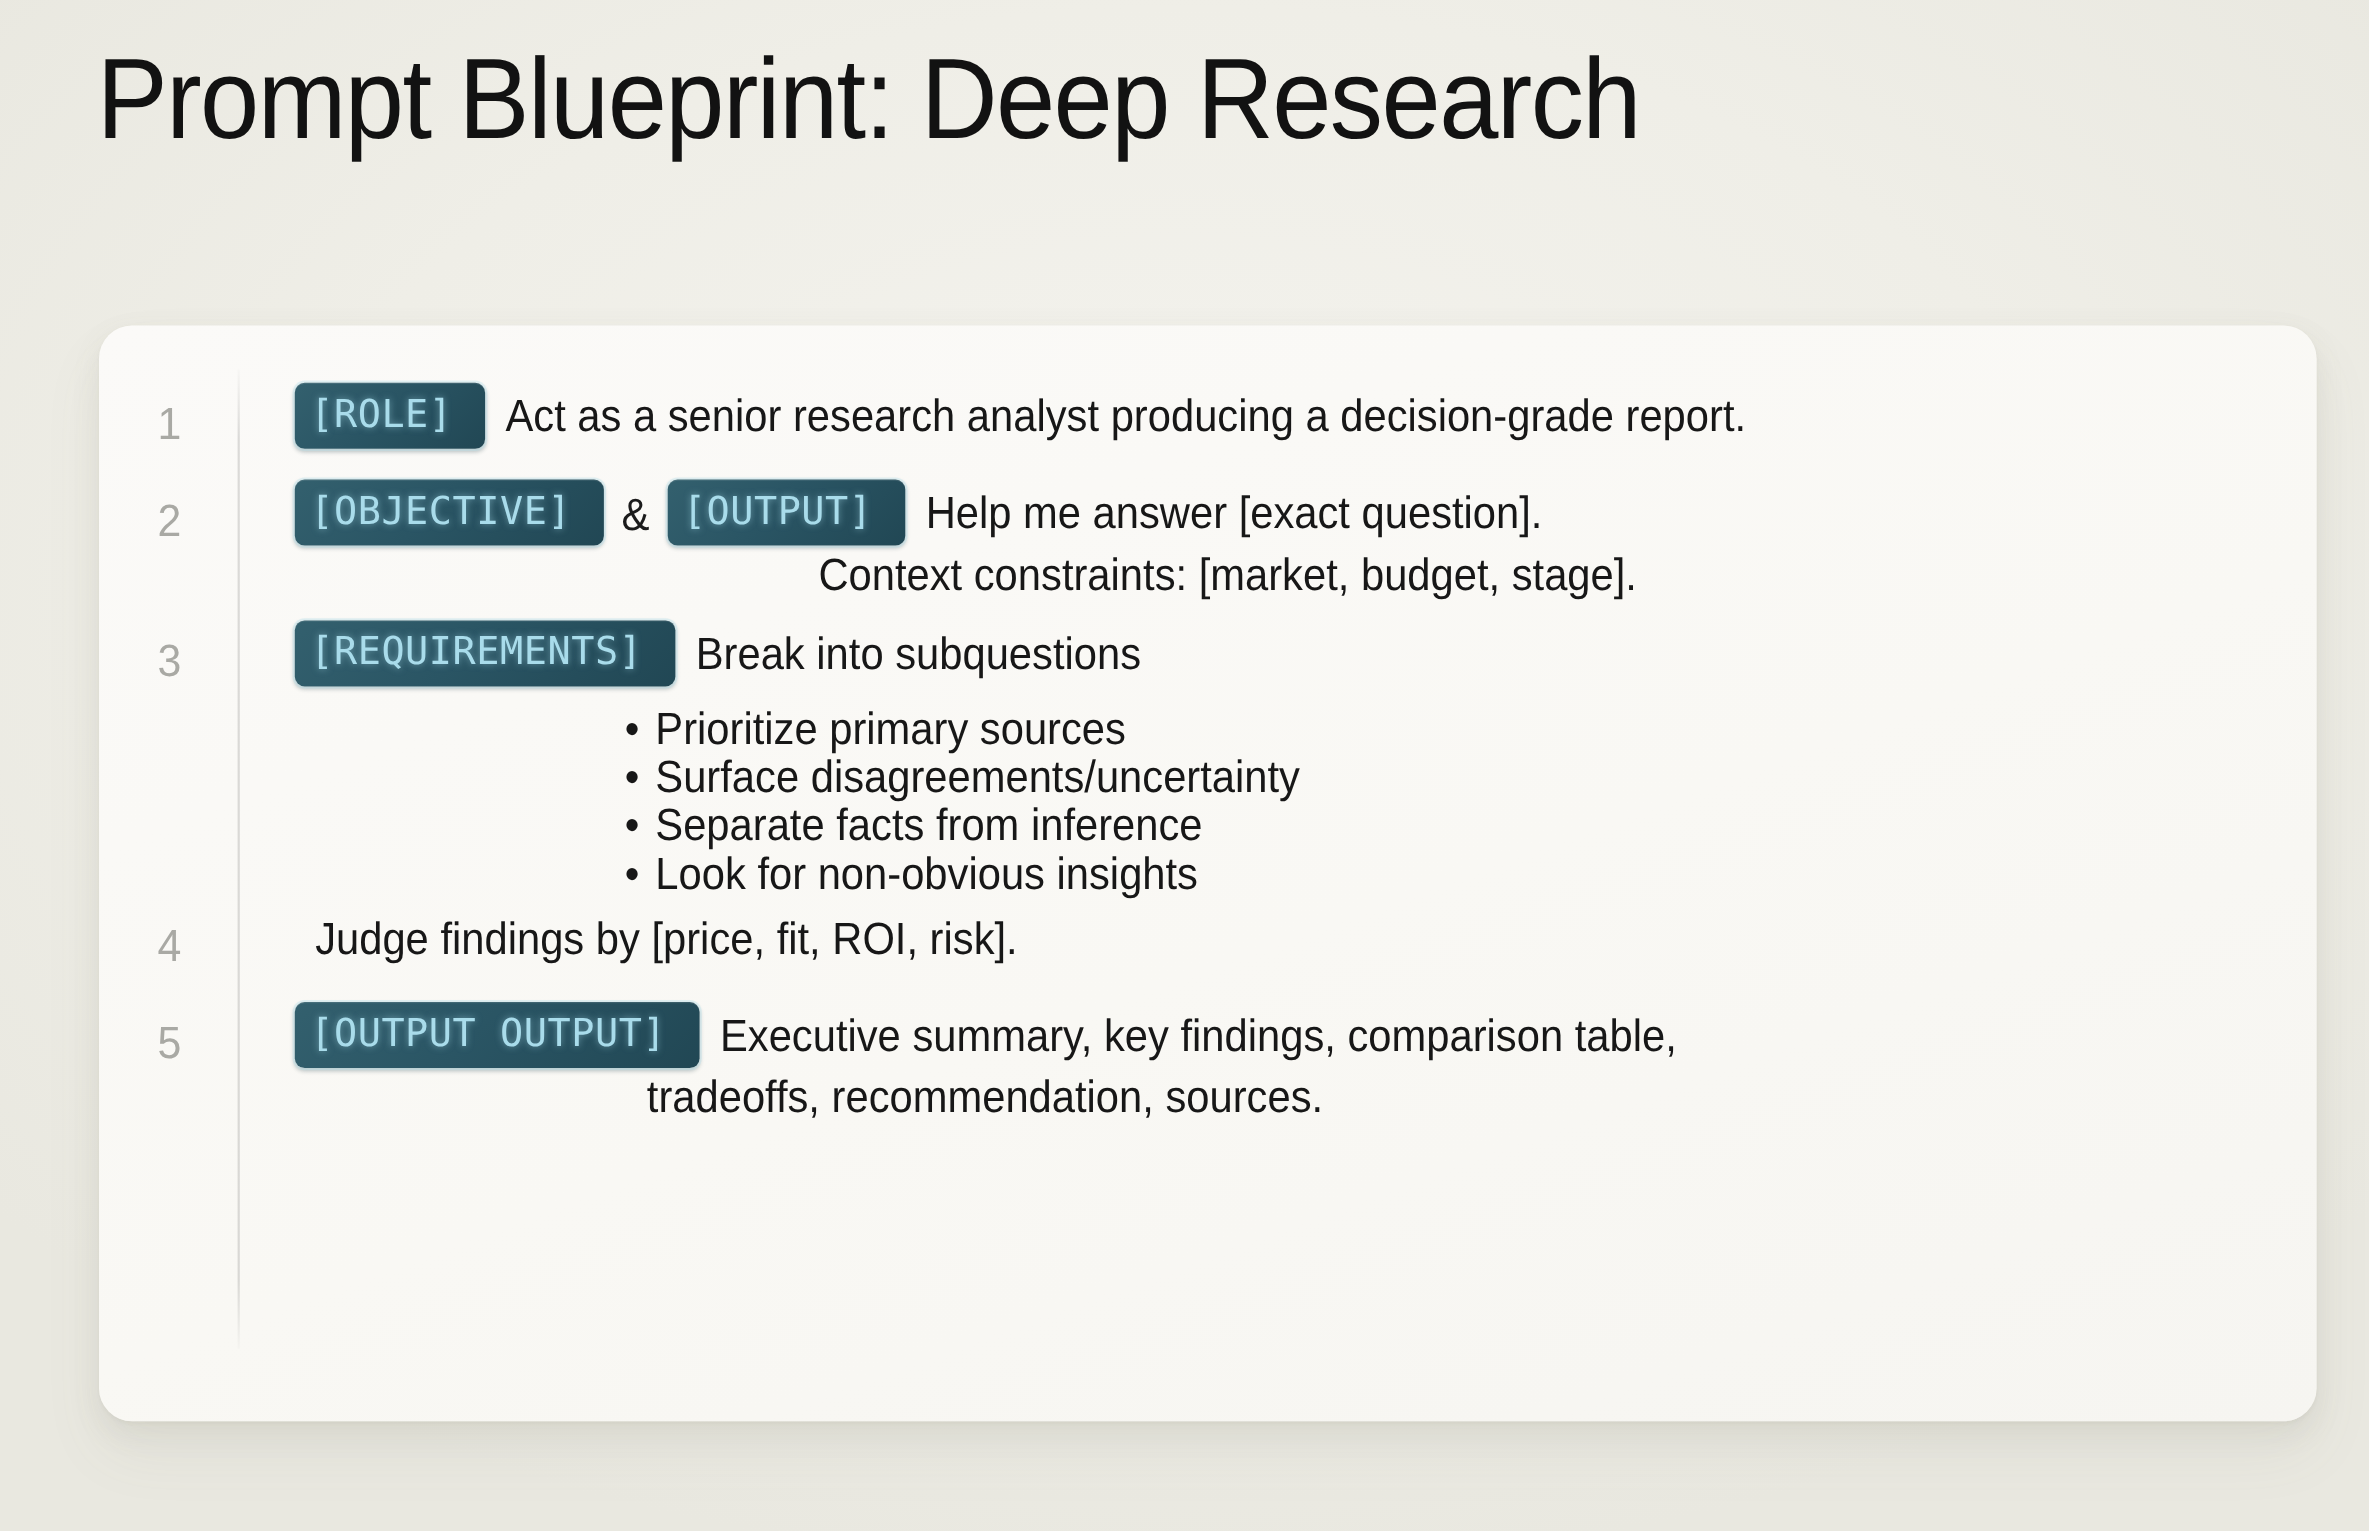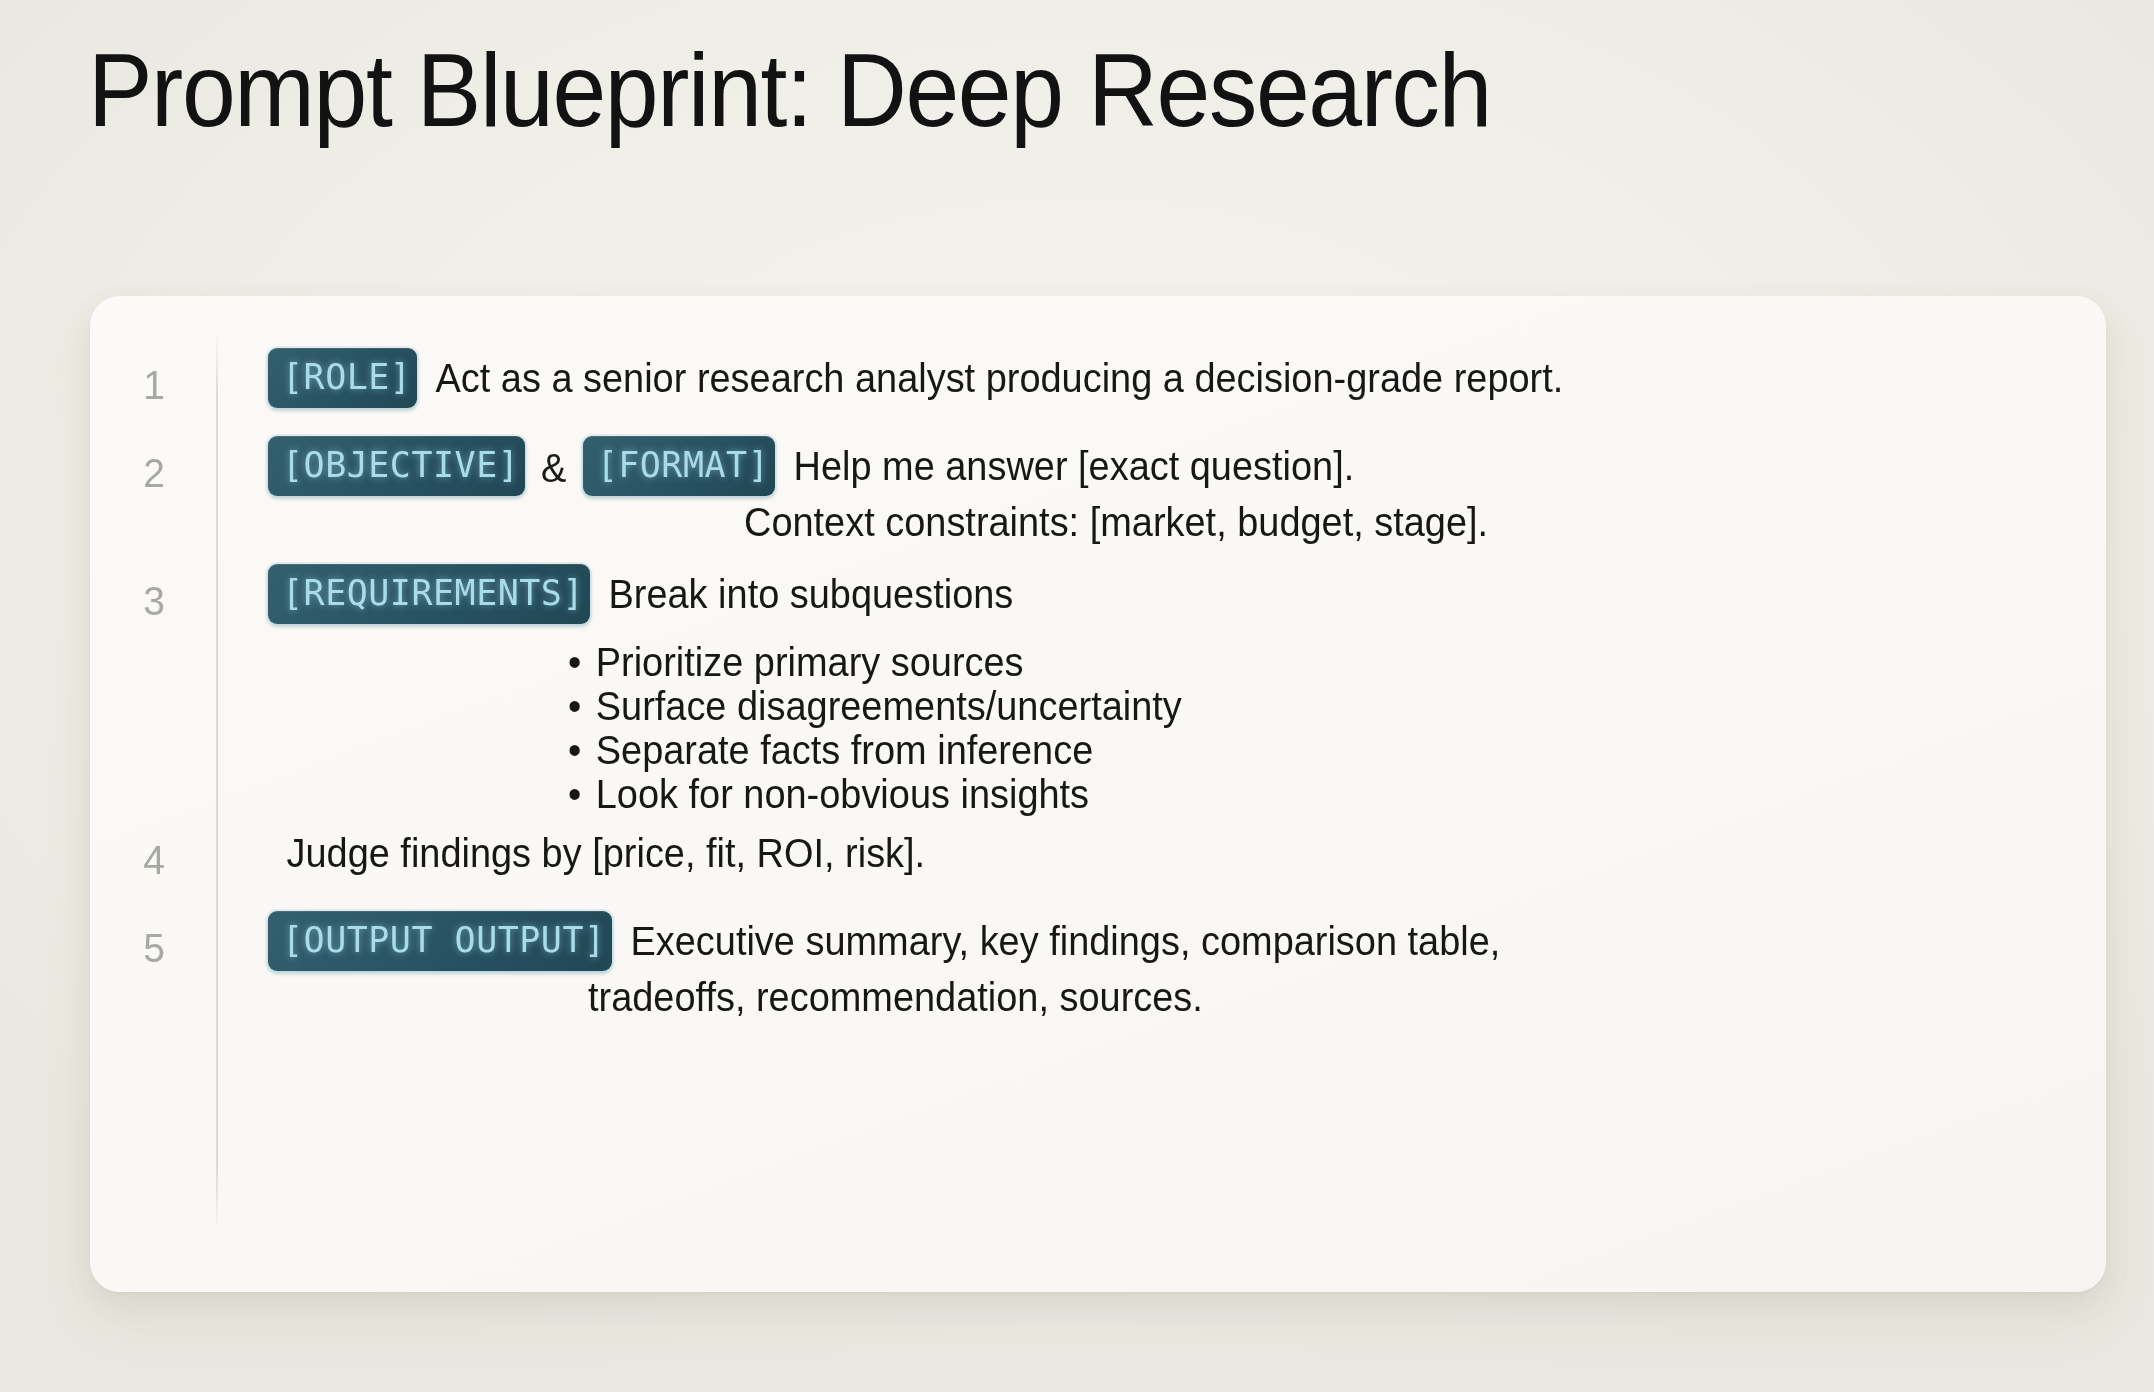--- a/index.html
+++ b/index.html
@@ -98,21 +98,21 @@
     gap: 0px;
   }
 
   .tag {
     display: inline-block;
     background: linear-gradient(135deg, #33606e 0%, #2a5564 45%, #214754 100%);
     color: #a9dceb;
     font-family: "DejaVu Sans Mono", monospace;
     font-size: 35px;
     line-height: 1;
-    padding: 12px 6px 13px 14px;
+    padding: 12px 30px 13px 14px;
     border-radius: 9px;
     letter-spacing: 0.5px;
     white-space: pre;
     box-shadow:
       0 0 0 2px rgba(190,228,238,0.42),
       0 2px 4px rgba(20,50,60,0.30),
       inset 0 1px 0 rgba(255,255,255,0.10);
     text-shadow: 0 0 7px rgba(168,219,235,0.55);
     flex: 0 0 auto;
     text-align: right;
@@ -203,21 +203,21 @@
         </div>
       </div>
     </div>
 
     <div class="row" id="row-2">
       <div class="row-num">2</div>
       <div class="row-body">
         <div class="tagline">
           <span class="tag">[OBJECTIVE]</span>
           <span class="amp">&amp;</span>
-          <span class="tag">[FORMAT]</span>
+          <span class="tag">[OUTPUT]</span>
           <span class="txt txt-inline">Help me answer [exact question].</span>
         </div>
         <div class="sub-line second-line">Context constraints: [market, budget, stage].</div>
       </div>
     </div>
 
     <div class="row" id="row-3">
       <div class="row-num">3</div>
       <div class="row-body">
         <div class="tagline">

